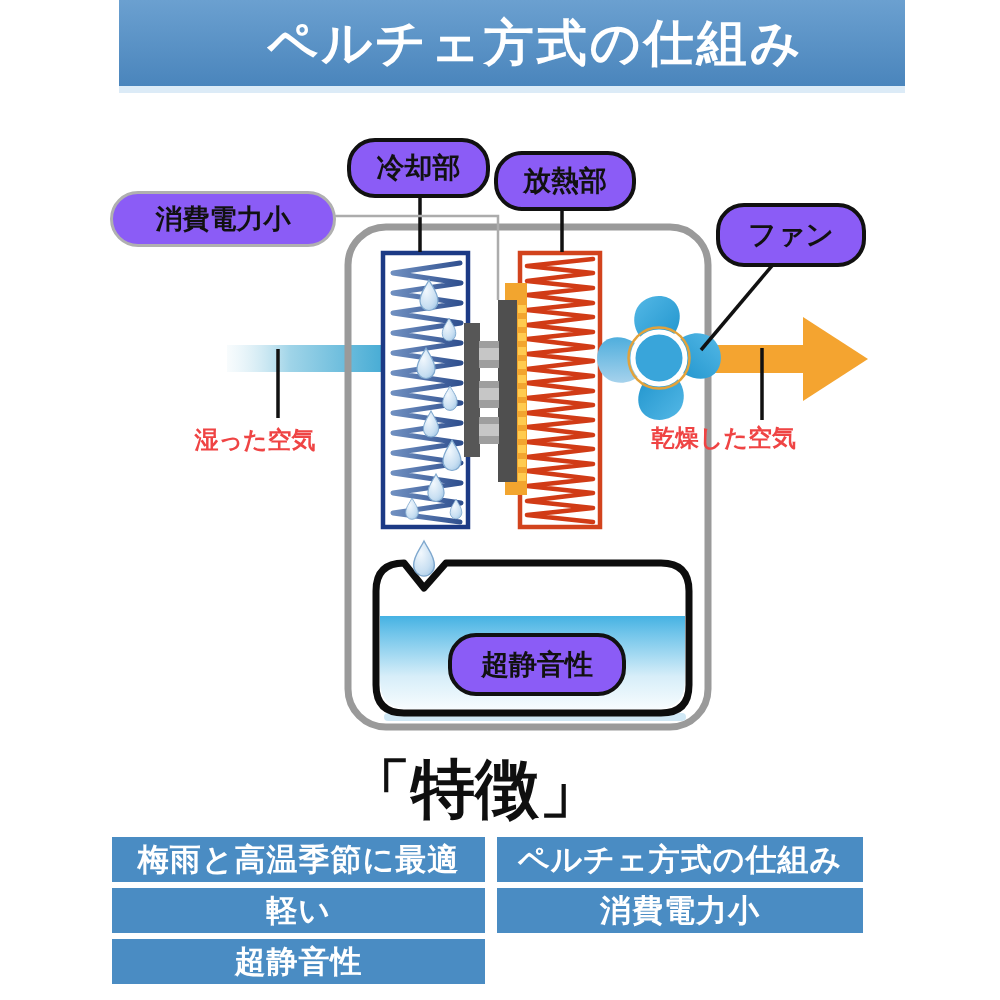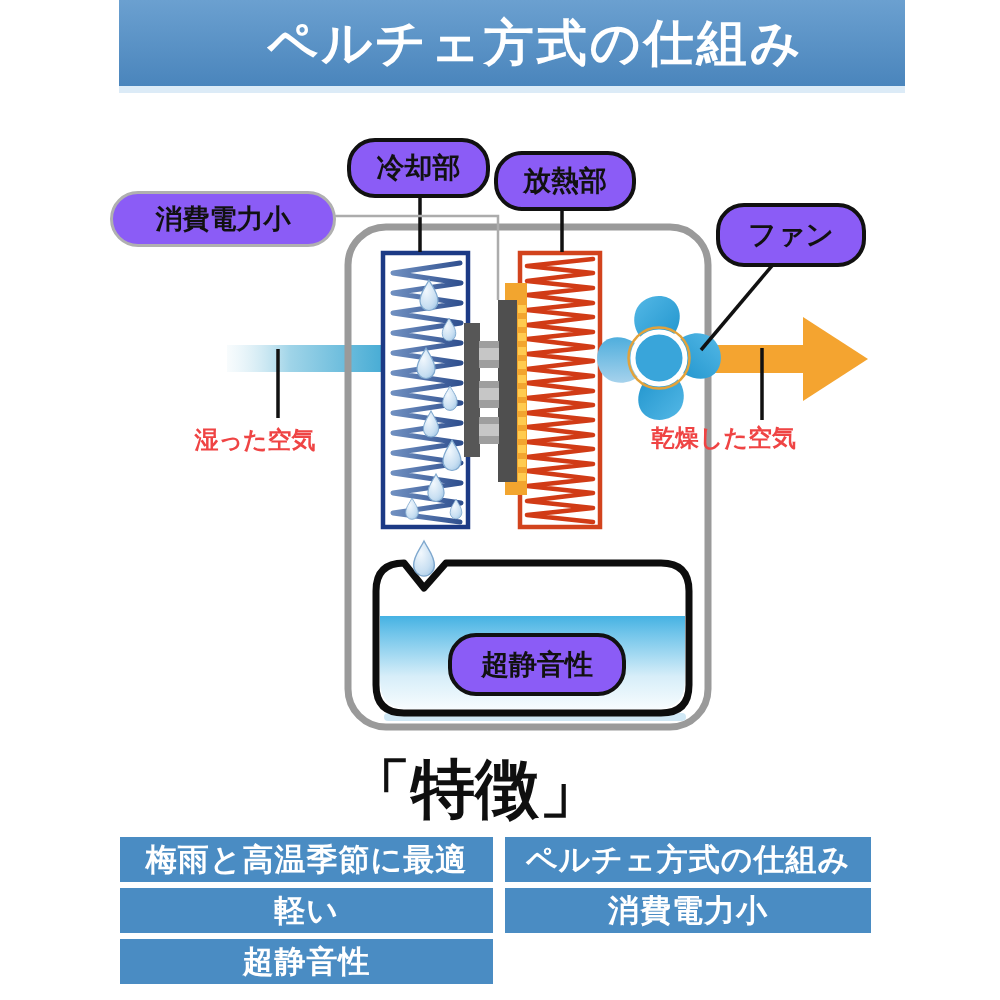--- a/index.html
+++ b/index.html
@@ -24,21 +24,21 @@
   .p-fan{left:716px;top:203px;width:142px;height:56px;}
   .p-tank{left:448px;top:633px;width:170px;height:55px;}
   
   .airlabel{position:absolute;font-size:24px;font-weight:bold;color:#ef4444;text-align:center;z-index:5;}
   .a-in{left:160px;top:424px;width:190px;}
   .a-out{left:616px;top:422px;width:215px;}
   
   .feat-head{position:absolute;left:0;top:746px;width:950px;text-align:center;
              font-size:64px;font-weight:bold;color:#0f0f0f;z-index:5;}
   
-  .feat-table{position:absolute;left:120px;top:837px;width:751px;z-index:5;
+  .feat-table{position:absolute;left:112px;top:837px;width:751px;z-index:5;
               display:grid;grid-template-columns:373px 366px;column-gap:12px;row-gap:6px;}
   .feat-cell{height:45px;background:#4A8CC3;color:#ffffff;
              display:flex;align-items:center;justify-content:center;
              font-size:31px;font-weight:bold;letter-spacing:1px;}
 </style>
 </head>
 <body>
 
 <div class="page">
 

